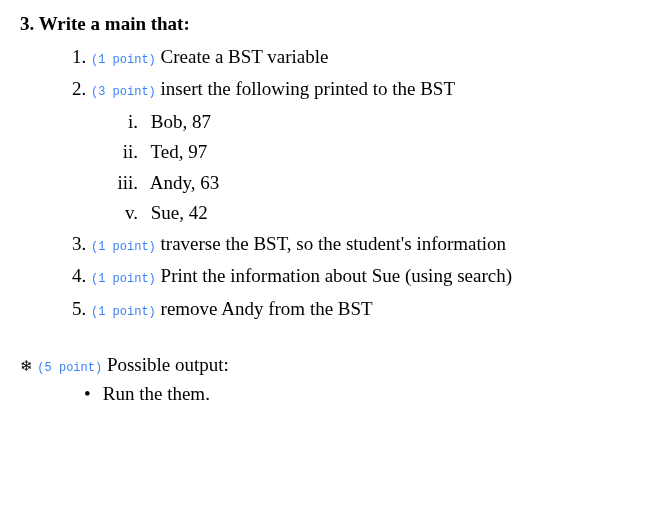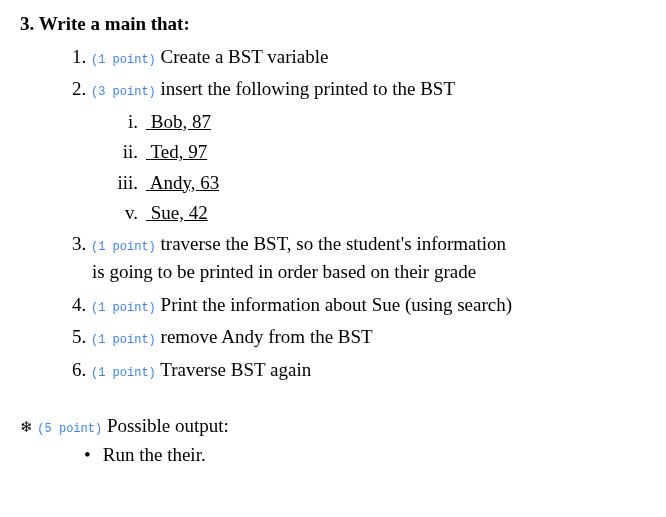--- a/index.html
+++ b/index.html
@@ -43,21 +43,20 @@
       color: #008000;
       font-family: 'Courier New', monospace;
       font-size: 13px;
       margin-left: 0px;
     }
     .roman-list {
       margin-left: 38px;
     }
     .roman-item {
       margin-bottom: 2px;
-      text-decoration: underline;
     }
     .roman-marker {
       display: inline-block;
       width: 28px;
       text-align: right;
       margin-right: 8px;
     }
     .sub-continuation {
       margin-left: 20px;
     }
@@ -118,46 +117,40 @@
     <div class="roman-item">
       <span class="roman-marker">v.</span>
       <span>Sue, 42</span>
     </div>
   </div>
 
   <div class="sub-item">
     <span class="sub-item-number">3.</span>
     <span class="points">(1 point)</span>
     <span> traverse the BST, so the student's information</span>
-    <div class="sub-continuation">is going to be printed in order based on their grade</div>
   </div>
 
   <div class="sub-item">
     <span class="sub-item-number">4.</span>
     <span class="points">(1 point)</span>
     <span> Print the information about Sue (using search)</span>
   </div>
 
   <div class="sub-item">
     <span class="sub-item-number">5.</span>
     <span class="points">(1 point)</span>
     <span> remove Andy from the BST</span>
   </div>
 
-  <div class="sub-item">
-    <span class="sub-item-number">6.</span>
-    <span class="points">(1 point)</span>
-    <span> Traverse BST again</span>
-  </div>
 </div>
 
 <div class="output-section">
   <span class="gear">❄</span>
   <span class="points">(5 point)</span>
   <span> Possible output:</span>
   <div class="bullet-list">
     <div class="bullet-item">
       <span class="bullet">•</span>
-      <span>Run the their.</span>
+      <span>Run the them.</span>
     </div>
 
   </div>
 </div>
 
 </body></html>

